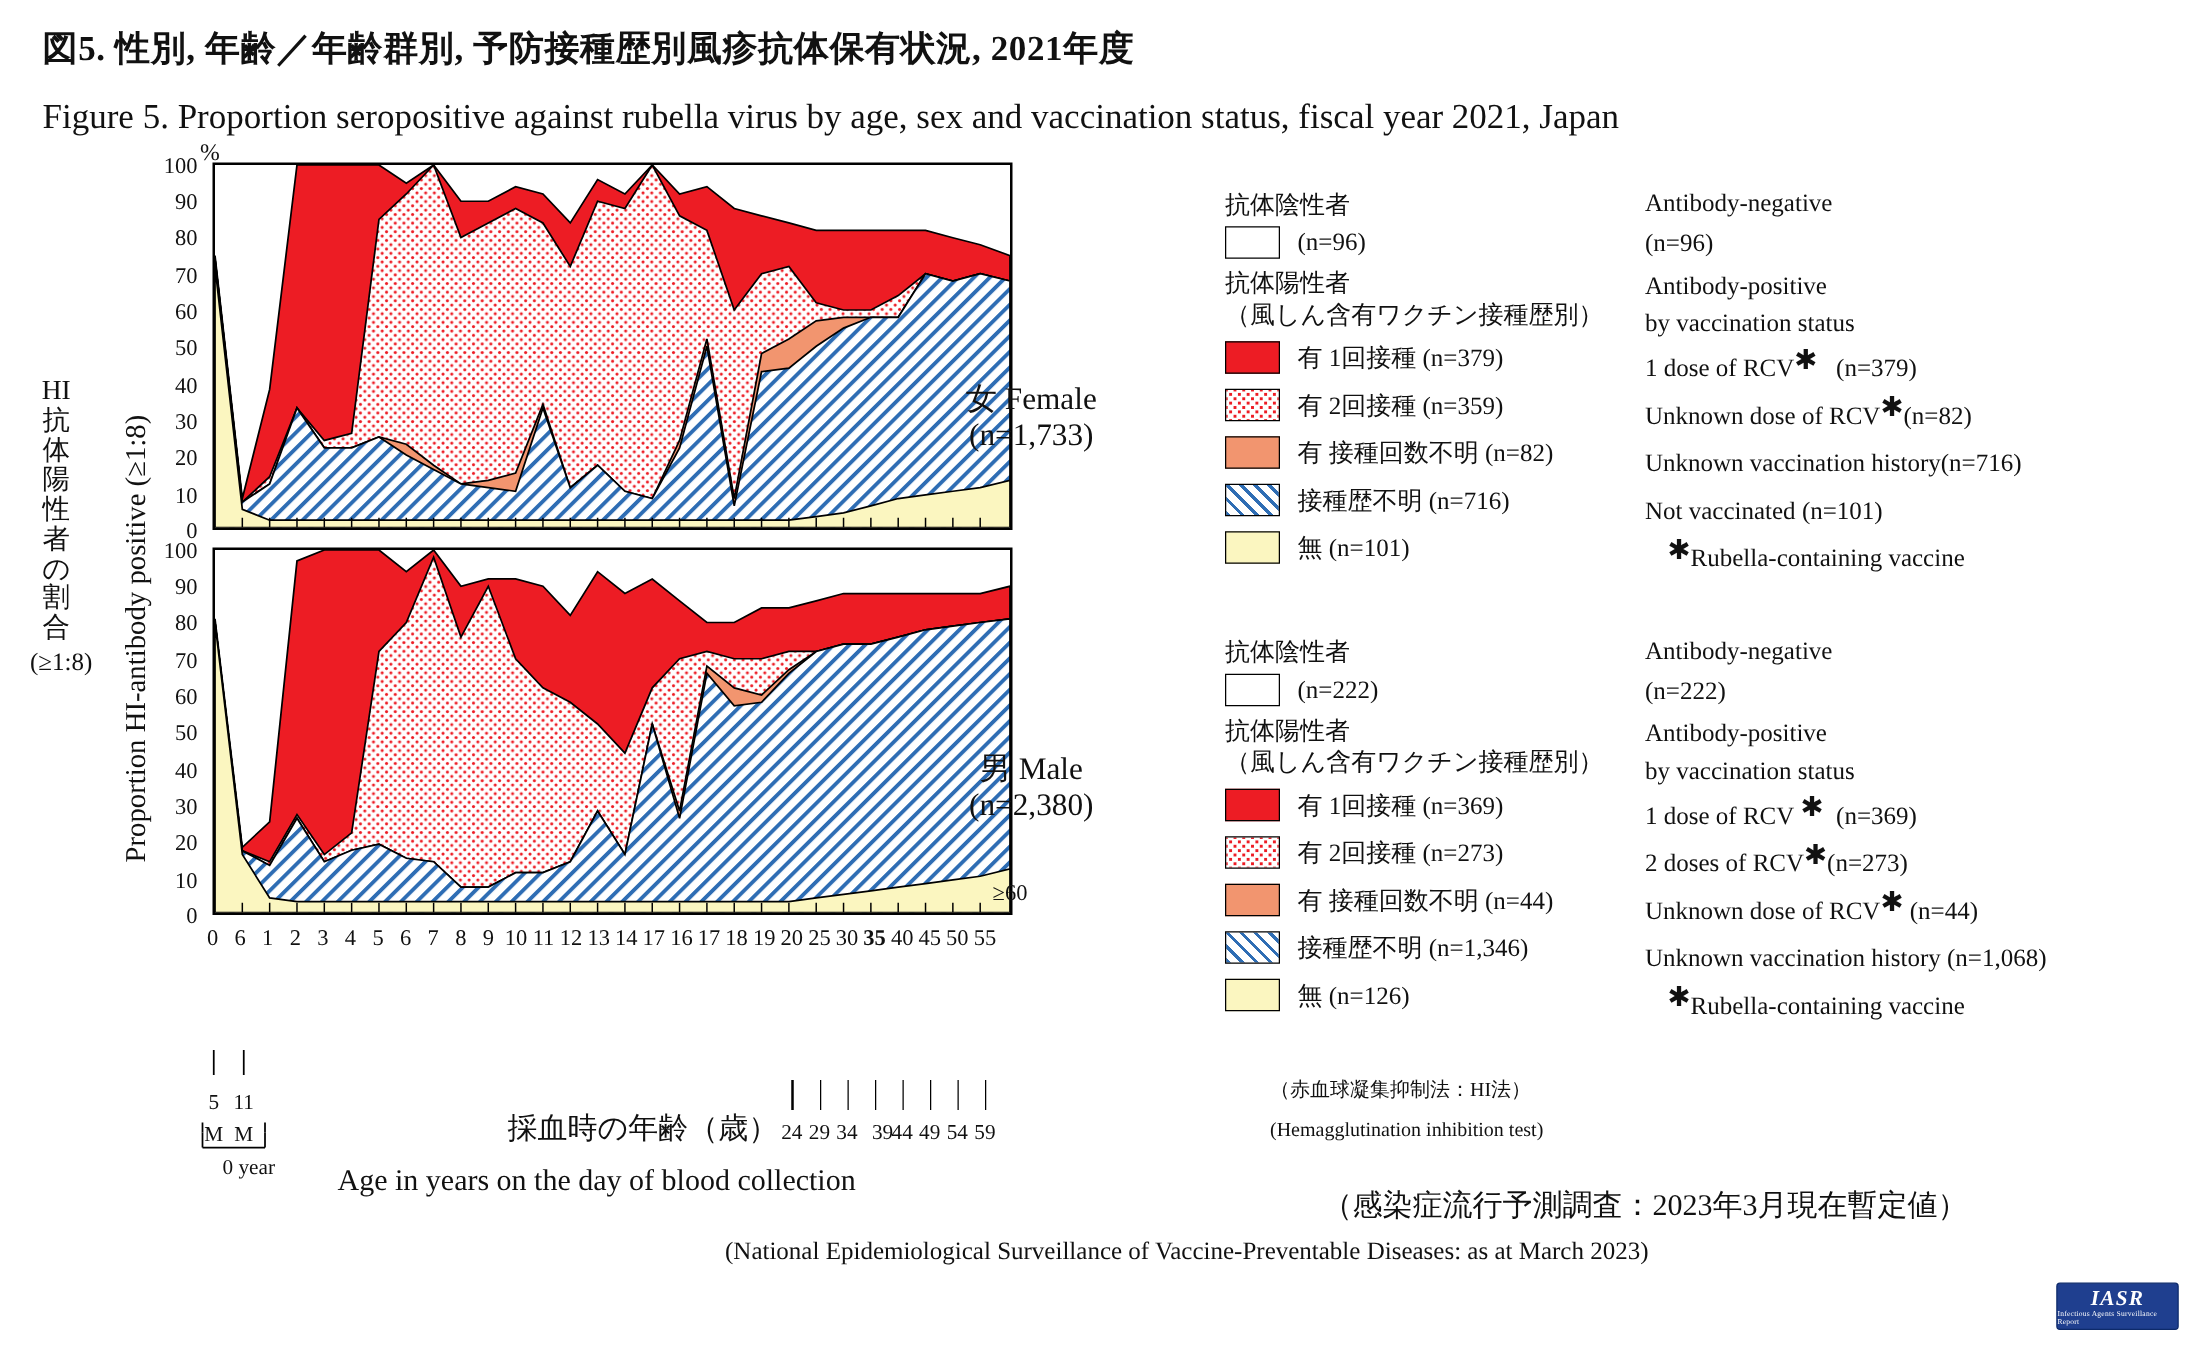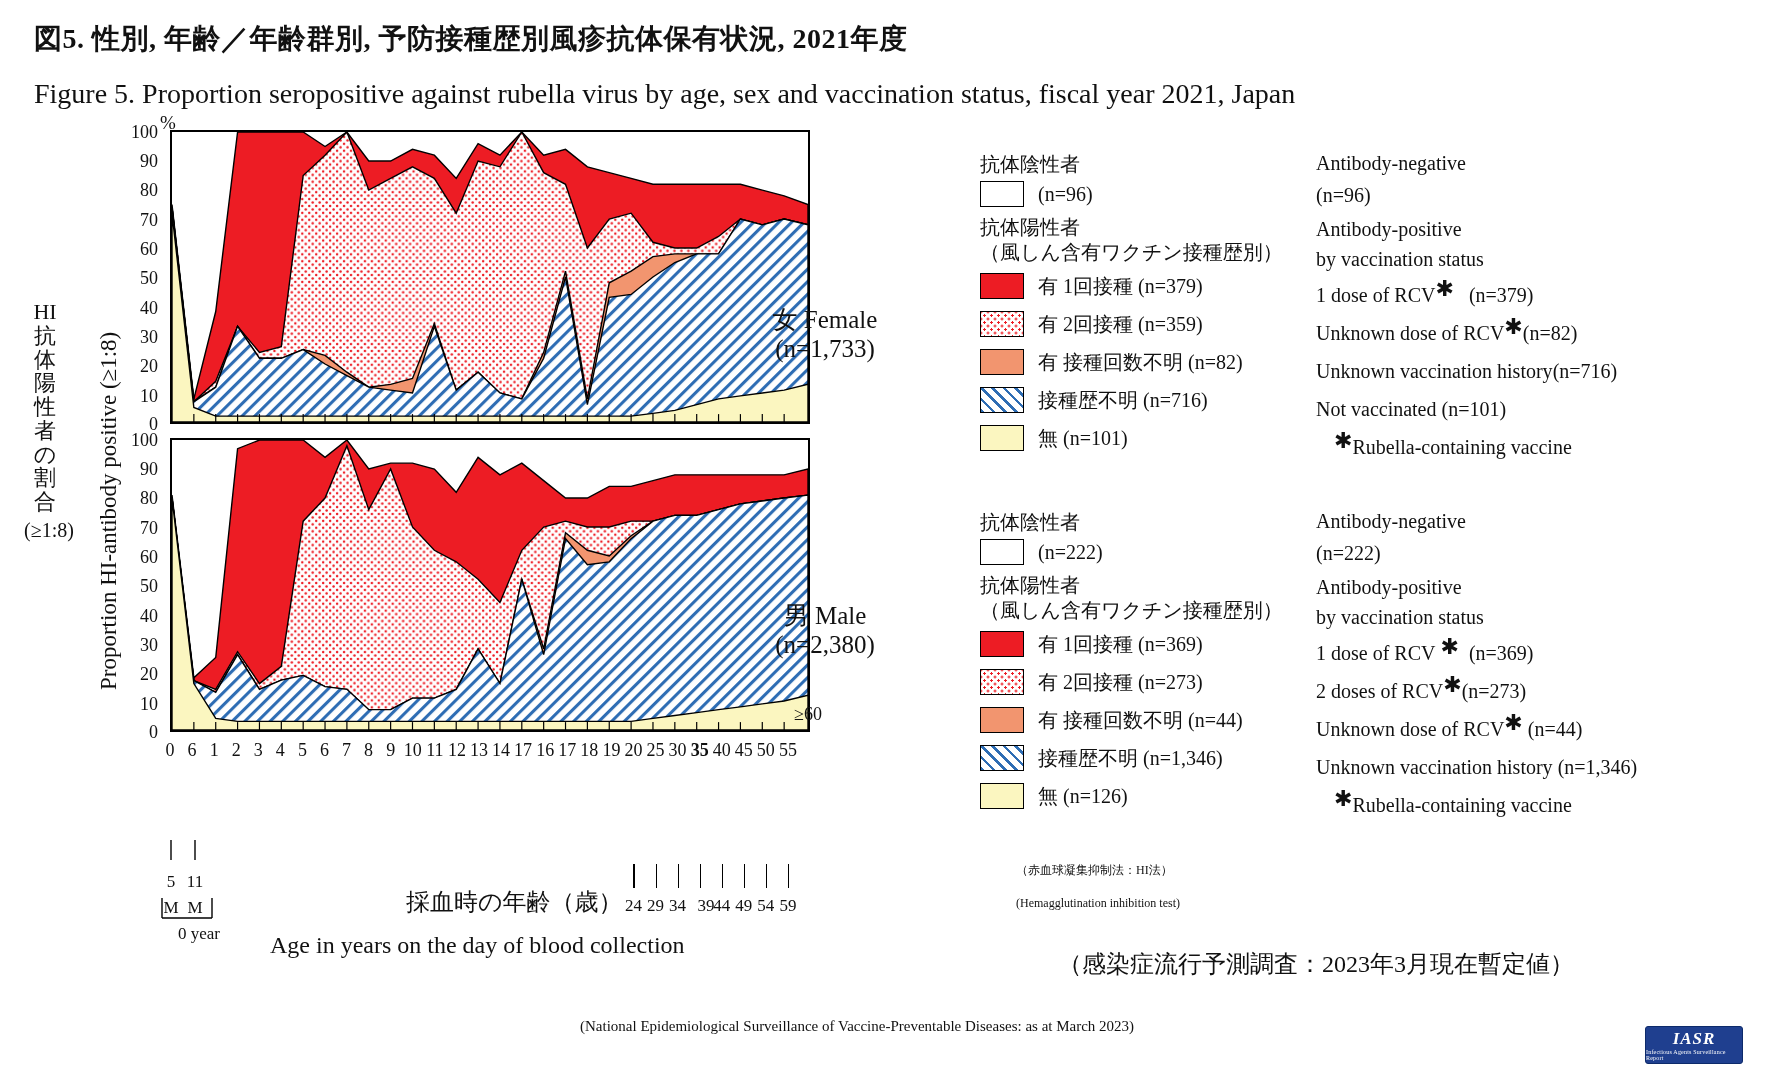--- a/index.html
+++ b/index.html
@@ -36,23 +36,23 @@
   .mlab{position:absolute;font-size:17px;text-align:center;width:26px;}
   .zeroyear{position:absolute;font-size:17px;}
   
   .legend{position:absolute;font-size:20px;}
   .legend .hdr{font-size:20px;line-height:1.25;}
   .lrow{display:flex;align-items:center;height:34px;margin-bottom:4px;}
   .swatch{width:44px;height:26px;border:1.6px solid #000;box-sizing:border-box;margin-right:14px;flex:none;}
   .lbl-ja{font-size:20px;white-space:nowrap;}
   .en-col{position:absolute;font-size:20px;}
   .en-row{height:38px;white-space:nowrap;}
-  .note{position:absolute;font-size:12px;}
+  .note{position:absolute;font-size:16px;}
   .footer1{position:absolute;font-size:24px;}
-  .footer2{position:absolute;font-size:15px;margin-top:28px;}
+  .footer2{position:absolute;font-size:20px;}
   .iasr{
     position:absolute;right:26px;bottom:16px;width:96px;height:36px;
     background:#1f3f8f;border:1px solid #0d2a6a;border-radius:3px;
     color:#fff;display:flex;flex-direction:column;align-items:center;justify-content:center;
   }
   .iasr .t1{font-size:17px;font-style:italic;font-weight:bold;letter-spacing:1px;line-height:1;}
   .iasr .t2{font-size:6px;letter-spacing:0.2px;line-height:1;margin-top:2px;}
   sup.ast{font-size:22px;line-height:0;position:relative;top:2px;}
 </style>
 </head>
@@ -378,21 +378,21 @@
 </div>
 
 <div class="en-col" style="left:1316px;top:510px;width:440px;">
   <div class="en-row" style="height:32px;">Antibody-negative</div>
   <div class="en-row" style="height:34px;">(n=222)</div>
   <div class="en-row" style="height:30px;">Antibody-positive</div>
   <div class="en-row" style="height:36px;">by vaccination status</div>
   <div class="en-row"><span>1 dose of RCV</span>&nbsp;<sup class="ast">✱</sup>&nbsp;&nbsp;<span>(n=369)</span></div>
   <div class="en-row"><span>2 doses of RCV</span><sup class="ast">✱</sup><span>(n=273)</span></div>
   <div class="en-row"><span>Unknown dose of RCV</span><sup class="ast">✱</sup>&nbsp;<span>(n=44)</span></div>
-  <div class="en-row"><span>Unknown vaccination history</span>&nbsp;<span>(n=1,346)</span></div>
+  <div class="en-row"><span>Unknown vaccination history</span>&nbsp;<span>(n=1,068)</span></div>
   <div class="en-row" style="padding-left:18px;"><sup class="ast">✱</sup><span>Rubella-containing vaccine</span></div>
 </div>
 
 <div class="note" style="left:1016px;top:862px;">（赤血球凝集抑制法：HI法）</div>
 <div class="note" style="left:1016px;top:896px;">(Hemagglutination inhibition test)</div>
 <div class="footer1" style="left:1058px;top:948px;">（感染症流行予測調査：2023年3月現在暫定値）</div>
 <div class="footer2" style="left:580px;top:990px;">(National Epidemiological Surveillance of Vaccine-Preventable Diseases: as at March 2023)</div>
 
 <div class="iasr">
   <div class="t1">IASR</div>

